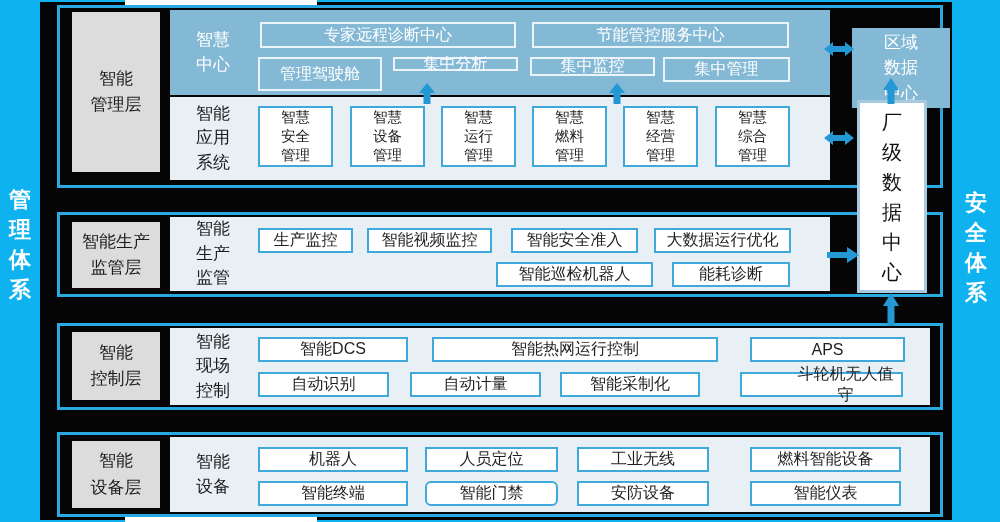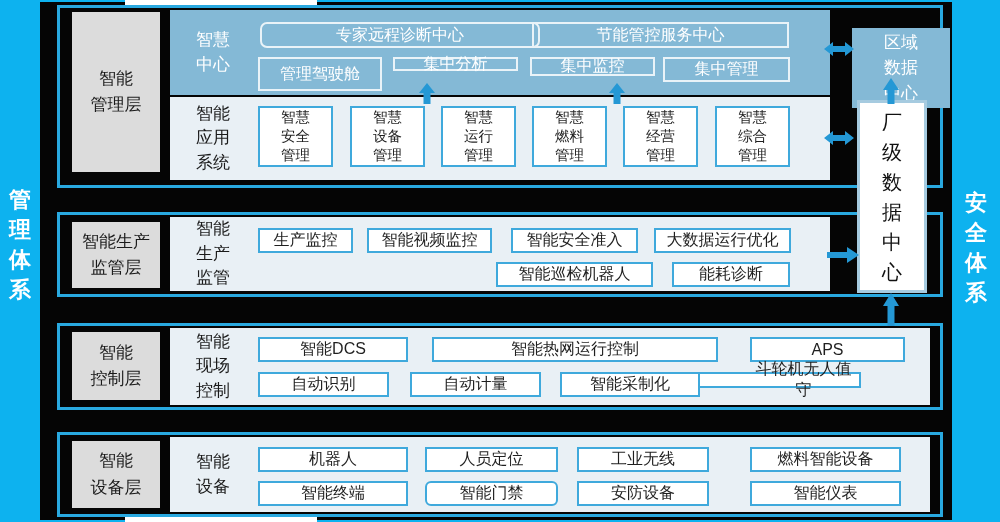--- a/index.html
+++ b/index.html
@@ -58,21 +58,21 @@
 系</div>
 
   <div class="abs panel" style="left:57px;top:5px;width:886px;height:183px;"></div>
   <div class="abs gray-label" style="left:72px;top:12px;width:88px;height:160px;">智能
 管理层</div>
 
   <div class="abs section hub-bg" style="left:170px;top:10px;width:660px;height:85px;">
     <div class="sec-label on-blue">智慧
 中心</div>
   </div>
-  <div class="abs hub-box" style="left:260px;top:22px;width:280px;height:26px;border-radius:7px;">专家远程诊断中心</div>
+  <div class="abs hub-box" style="left:260px;top:22px;width:256px;height:26px;">专家远程诊断中心</div>
   <div class="abs hub-box" style="left:532px;top:22px;width:257px;height:26px;">节能管控服务中心</div>
   <div class="abs hub-box" style="left:258px;top:57px;width:124px;height:34px;">管理驾驶舱</div>
   <div class="abs hub-box" style="left:393px;top:57px;width:125px;height:14px;">集中分析</div>
   <div class="abs hub-box" style="left:530px;top:57px;width:125px;height:19px;">集中监控</div>
   <div class="abs hub-box" style="left:663px;top:57px;width:127px;height:25px;">集中管理</div>
 
   <div class="abs section light-bg" style="left:170px;top:97px;width:660px;height:83px;">
     <div class="sec-label on-light">智能
 应用
 系统</div>
@@ -118,21 +118,21 @@
     <div class="sec-label on-light">智能
 现场
 控制</div>
   </div>
   <div class="abs fn-box" style="left:258px;top:337px;width:150px;height:25px;">智能DCS</div>
   <div class="abs fn-box" style="left:432px;top:337px;width:286px;height:25px;">智能热网运行控制</div>
   <div class="abs fn-box" style="left:750px;top:337px;width:155px;height:25px;">APS</div>
   <div class="abs fn-box" style="left:258px;top:372px;width:131px;height:25px;">自动识别</div>
   <div class="abs fn-box" style="left:410px;top:372px;width:131px;height:25px;">自动计量</div>
   <div class="abs fn-box" style="left:560px;top:372px;width:140px;height:25px;">智能采制化</div>
-  <div class="abs fn-box" style="left:698px;top:372px;width:163px;height:16px;padding-left:48px;">斗轮机无人值守</div>
+  <div class="abs fn-box" style="left:740px;top:372px;width:163px;height:25px;padding-left:48px;">斗轮机无人值守</div>
 
   <div class="abs panel" style="left:57px;top:432px;width:886px;height:85px;"></div>
   <div class="abs gray-label" style="left:72px;top:441px;width:88px;height:67px;">智能
 设备层</div>
   <div class="abs section light-bg" style="left:170px;top:437px;width:760px;height:75px;">
     <div class="sec-label on-light">智能
 设备</div>
   </div>
   <div class="abs fn-box" style="left:258px;top:447px;width:150px;height:25px;">机器人</div>
   <div class="abs fn-box" style="left:425px;top:447px;width:133px;height:25px;">人员定位</div>

